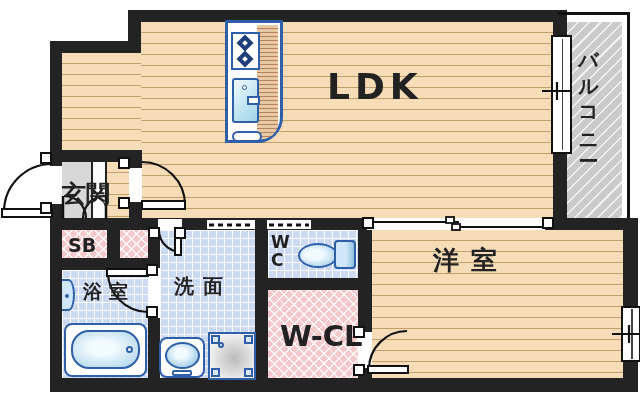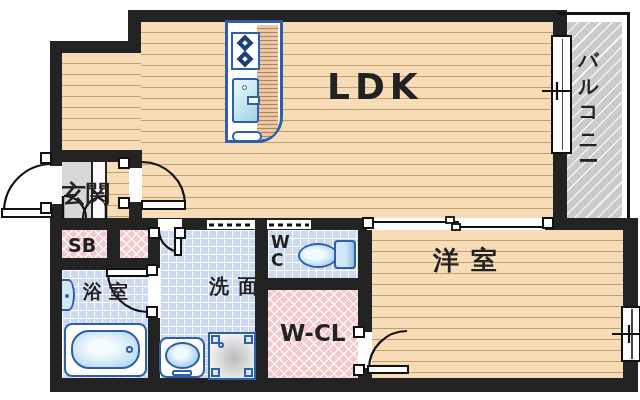--- a/index.html
+++ b/index.html
@@ -173,20 +173,20 @@
   <div class="jamb" style="left:542px;top:217px;"></div>
   <div class="jamb" style="left:353px;top:326px;"></div>
   <div class="jamb" style="left:353px;top:364px;"></div>
 
   <div class="lbl" style="left:327px;top:68px;font-size:36px;letter-spacing:5px;">LDK</div>
   <div class="lbl" style="left:433px;top:247px;font-size:26px;letter-spacing:12px;">洋室</div>
   <div class="lbl vtxt" style="left:578px;top:38px;height:178px;font-size:20px;letter-spacing:5px;">バルコニー</div>
   <div class="lbl" style="left:62px;top:182px;font-size:24px;">玄関</div>
   <div class="lbl" style="left:68px;top:236px;font-size:19px;">SB</div>
   <div class="lbl" style="left:72px;top:282px;font-size:19px;letter-spacing:7px;margin-left:11px;">浴室</div>
-  <div class="lbl" style="left:174px;top:276px;font-size:20px;letter-spacing:9px;margin-left:35px;">洗面</div>
+  <div class="lbl" style="left:174px;top:276px;font-size:20px;letter-spacing:9px;">洗面</div>
   <div class="lbl" style="left:271px;top:234px;font-size:17px;">
     <span>W</span><br>
     <span>C</span>
   </div>
-  <div class="lbl" style="left:280px;top:321px;font-size:23px;text-align:center;">W-CL</div>
+  <div class="lbl" style="left:280px;top:321px;font-size:29px;text-align:center;">W-CL</div>
 
 </div>
 
 </body></html>

